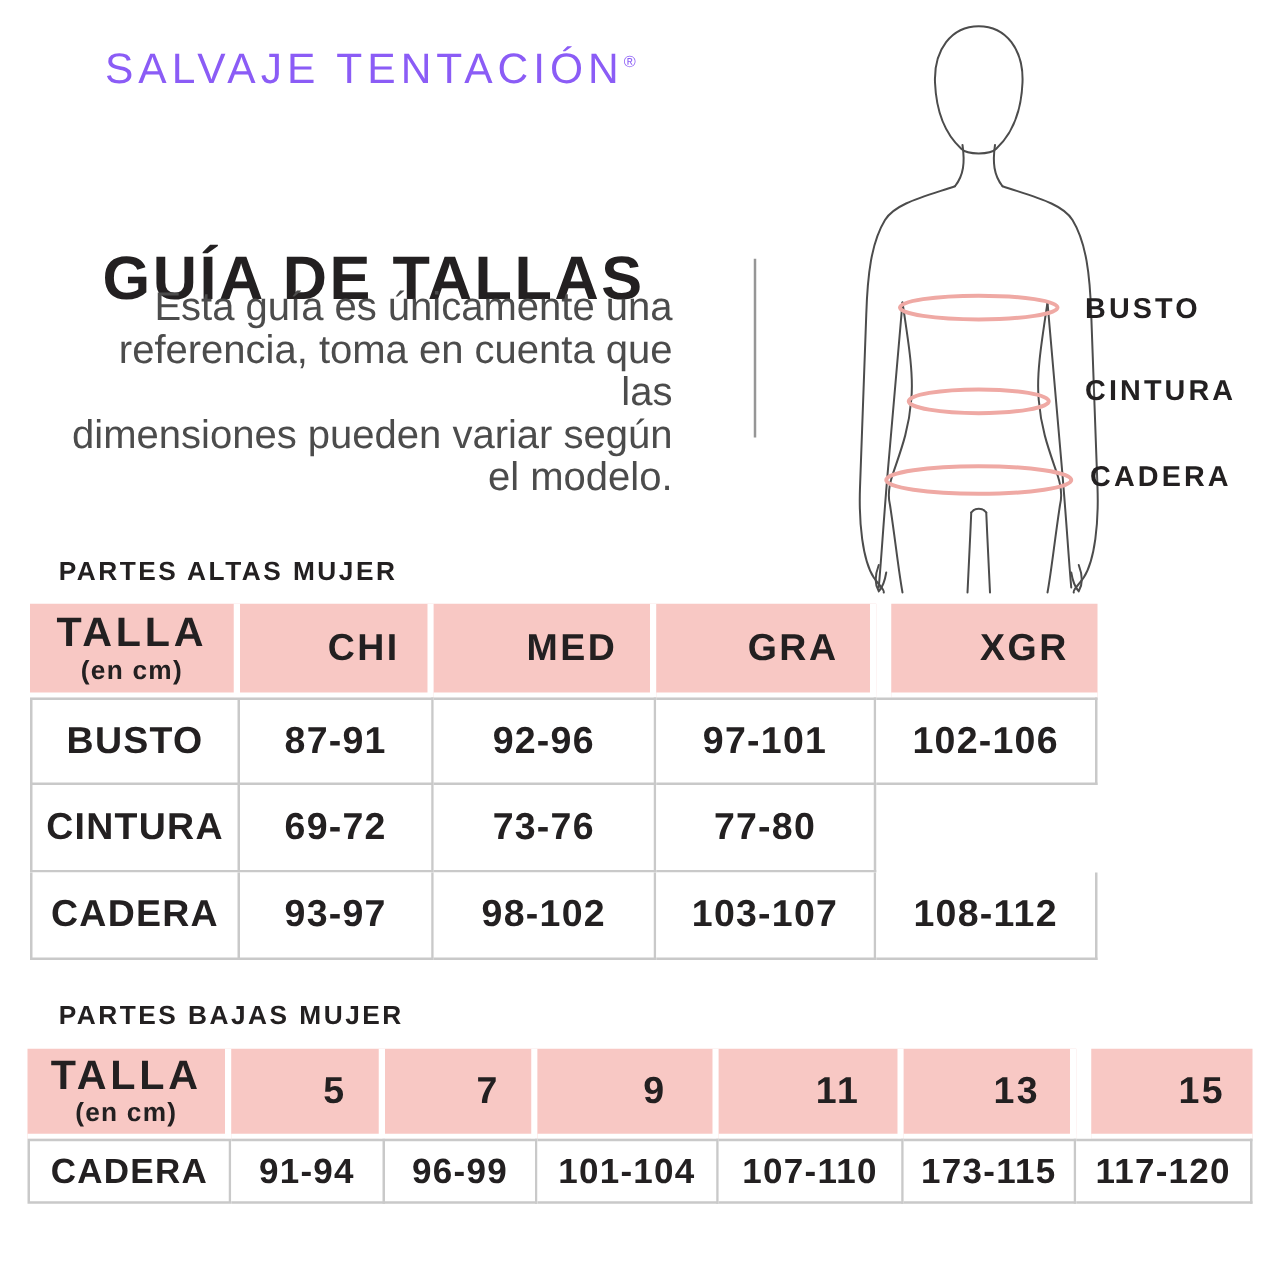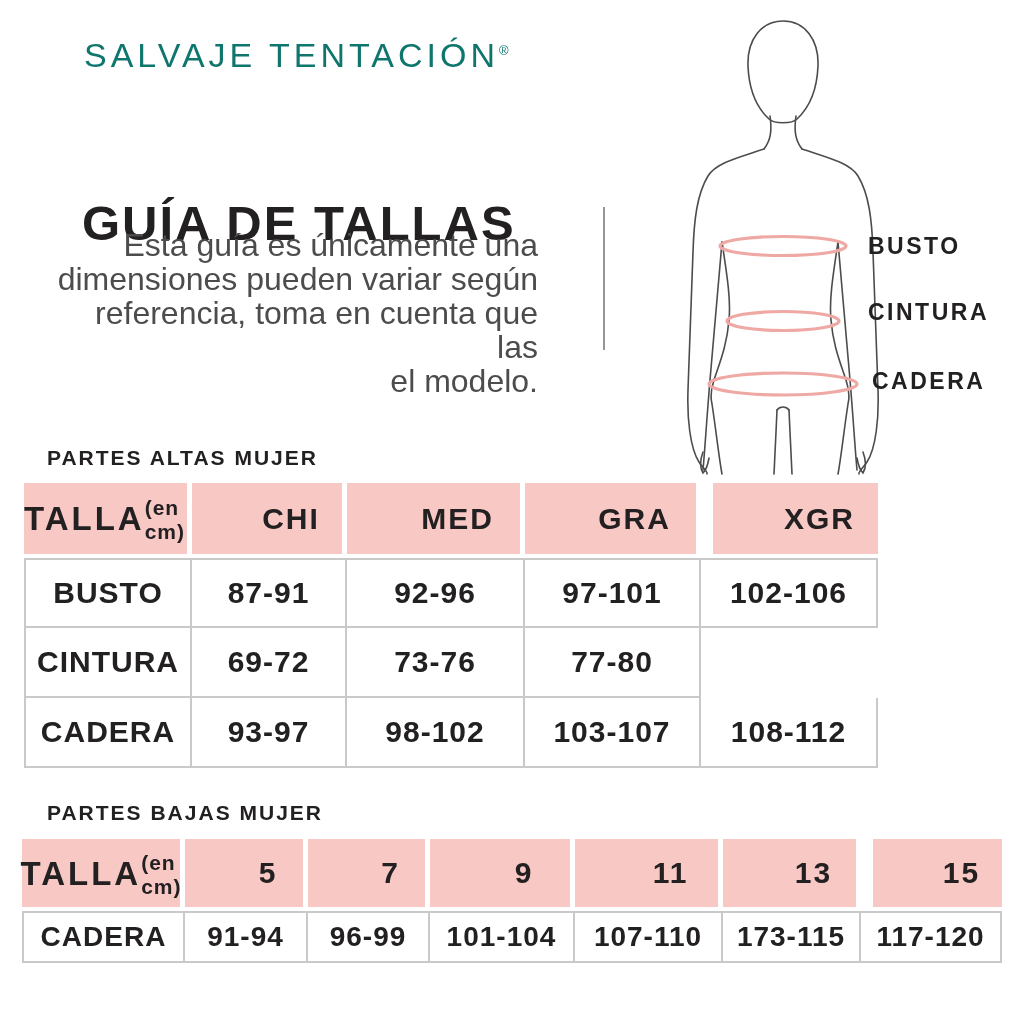--- a/index.html
+++ b/index.html
@@ -2,21 +2,21 @@
 <html><head>
 <meta charset="utf-8">
 <style>
   html,body{margin:0;padding:0;background:#ffffff;}
   .page{
     position:relative;width:1024px;height:1024px;background:#ffffff;
     font-family:"Liberation Sans", sans-serif;color:#232021;overflow:hidden;
   }
   
   .brand{position:absolute;left:84px;top:36px;font-size:34px;letter-spacing:4px;
-         font-weight:400;color:#0f766e;white-space:nowrap;}
+         font-weight:400;color:#8b5cf6;white-space:nowrap;}
   .brand sup{font-size:13px;letter-spacing:0;}
   
   .title{position:absolute;left:82px;top:162px;font-size:49px;font-weight:700;
          letter-spacing:2px;white-space:nowrap;}
   .desc{position:absolute;left:50px;top:228px;width:488px;text-align:right;
         font-size:32px;line-height:34px;color:#4c4c4c;}
   
   .vdivider{position:absolute;left:603px;top:207px;width:2px;height:143px;background:#969696;}
   
   .figure-svg{position:absolute;left:560px;top:10px;width:464px;height:474px;}
@@ -28,21 +28,21 @@
   .sec{position:absolute;font-size:21px;font-weight:700;letter-spacing:2px;white-space:nowrap;}
   .sec1{left:47px;top:446px;}
   .sec2{left:47px;top:801px;}
   
   .tbl{position:absolute;}
   .tbl1{left:24px;top:483px;width:854px;}
   .tbl2{left:22px;top:839px;width:980px;}
   .grow{display:grid;}
   .tbl1 .grow{grid-template-columns:168px 155px 178px 176px 177px;}
   .tbl2 .grow{grid-template-columns:163px 123px 122px 145px 148px 138px 141px;}
-  .hcell{background:#f8c8c4;box-sizing:border-box;display:flex;
+  .hcell{background:#f8c8c4;box-sizing:border-box;display:flex;flex-direction:column;
          align-items:center;justify-content:center;border-right:5px solid #ffffff;
          border-bottom:4px solid #ffffff;}
   .tbl1 .hcell{height:75px;}
   .tbl2 .hcell{height:72px;}
   .hcell:last-child{border-right:none;margin-left:12px;}
   .size-word{font-size:33px;font-weight:700;letter-spacing:3px;line-height:1;}
   .size-unit{font-size:21px;font-weight:700;letter-spacing:1px;margin-top:3px;}
   .col-head{font-size:30px;font-weight:700;letter-spacing:2px;padding-left:48px;}
   .dcell{background:#ffffff;box-sizing:border-box;display:flex;align-items:center;
          justify-content:center;font-weight:700;color:#232021;
@@ -57,22 +57,22 @@
 
 <div class="page">
 
   <div class="brand">
     <span>SALVAJE TENTACIÓN</span><sup>®</sup>
   </div>
 
   <h1 class="title">GUÍA DE TALLAS</h1>
   <div class="desc">
     <div>Esta guía es únicamente una</div>
+    <div>referencia, toma en cuenta que las</div>
     <div>dimensiones pueden variar según</div>
-    <div>referencia, toma en cuenta que las</div>
     <div>el modelo.</div>
   </div>
 
   <div class="vdivider"></div>
 
   <svg class="figure-svg" viewBox="560 10 464 474">
     <g fill="none" stroke="#4c4c4c" stroke-width="1.6" stroke-linecap="round">
 
       <path d="M 783 21 C 805 21 819 40 818 66 C 817 90 810 107 797 119 C 792 124 774 124 769 119 C 756 107 749 90 748 66 C 747 40 761 21 783 21 Z"></path>
 

